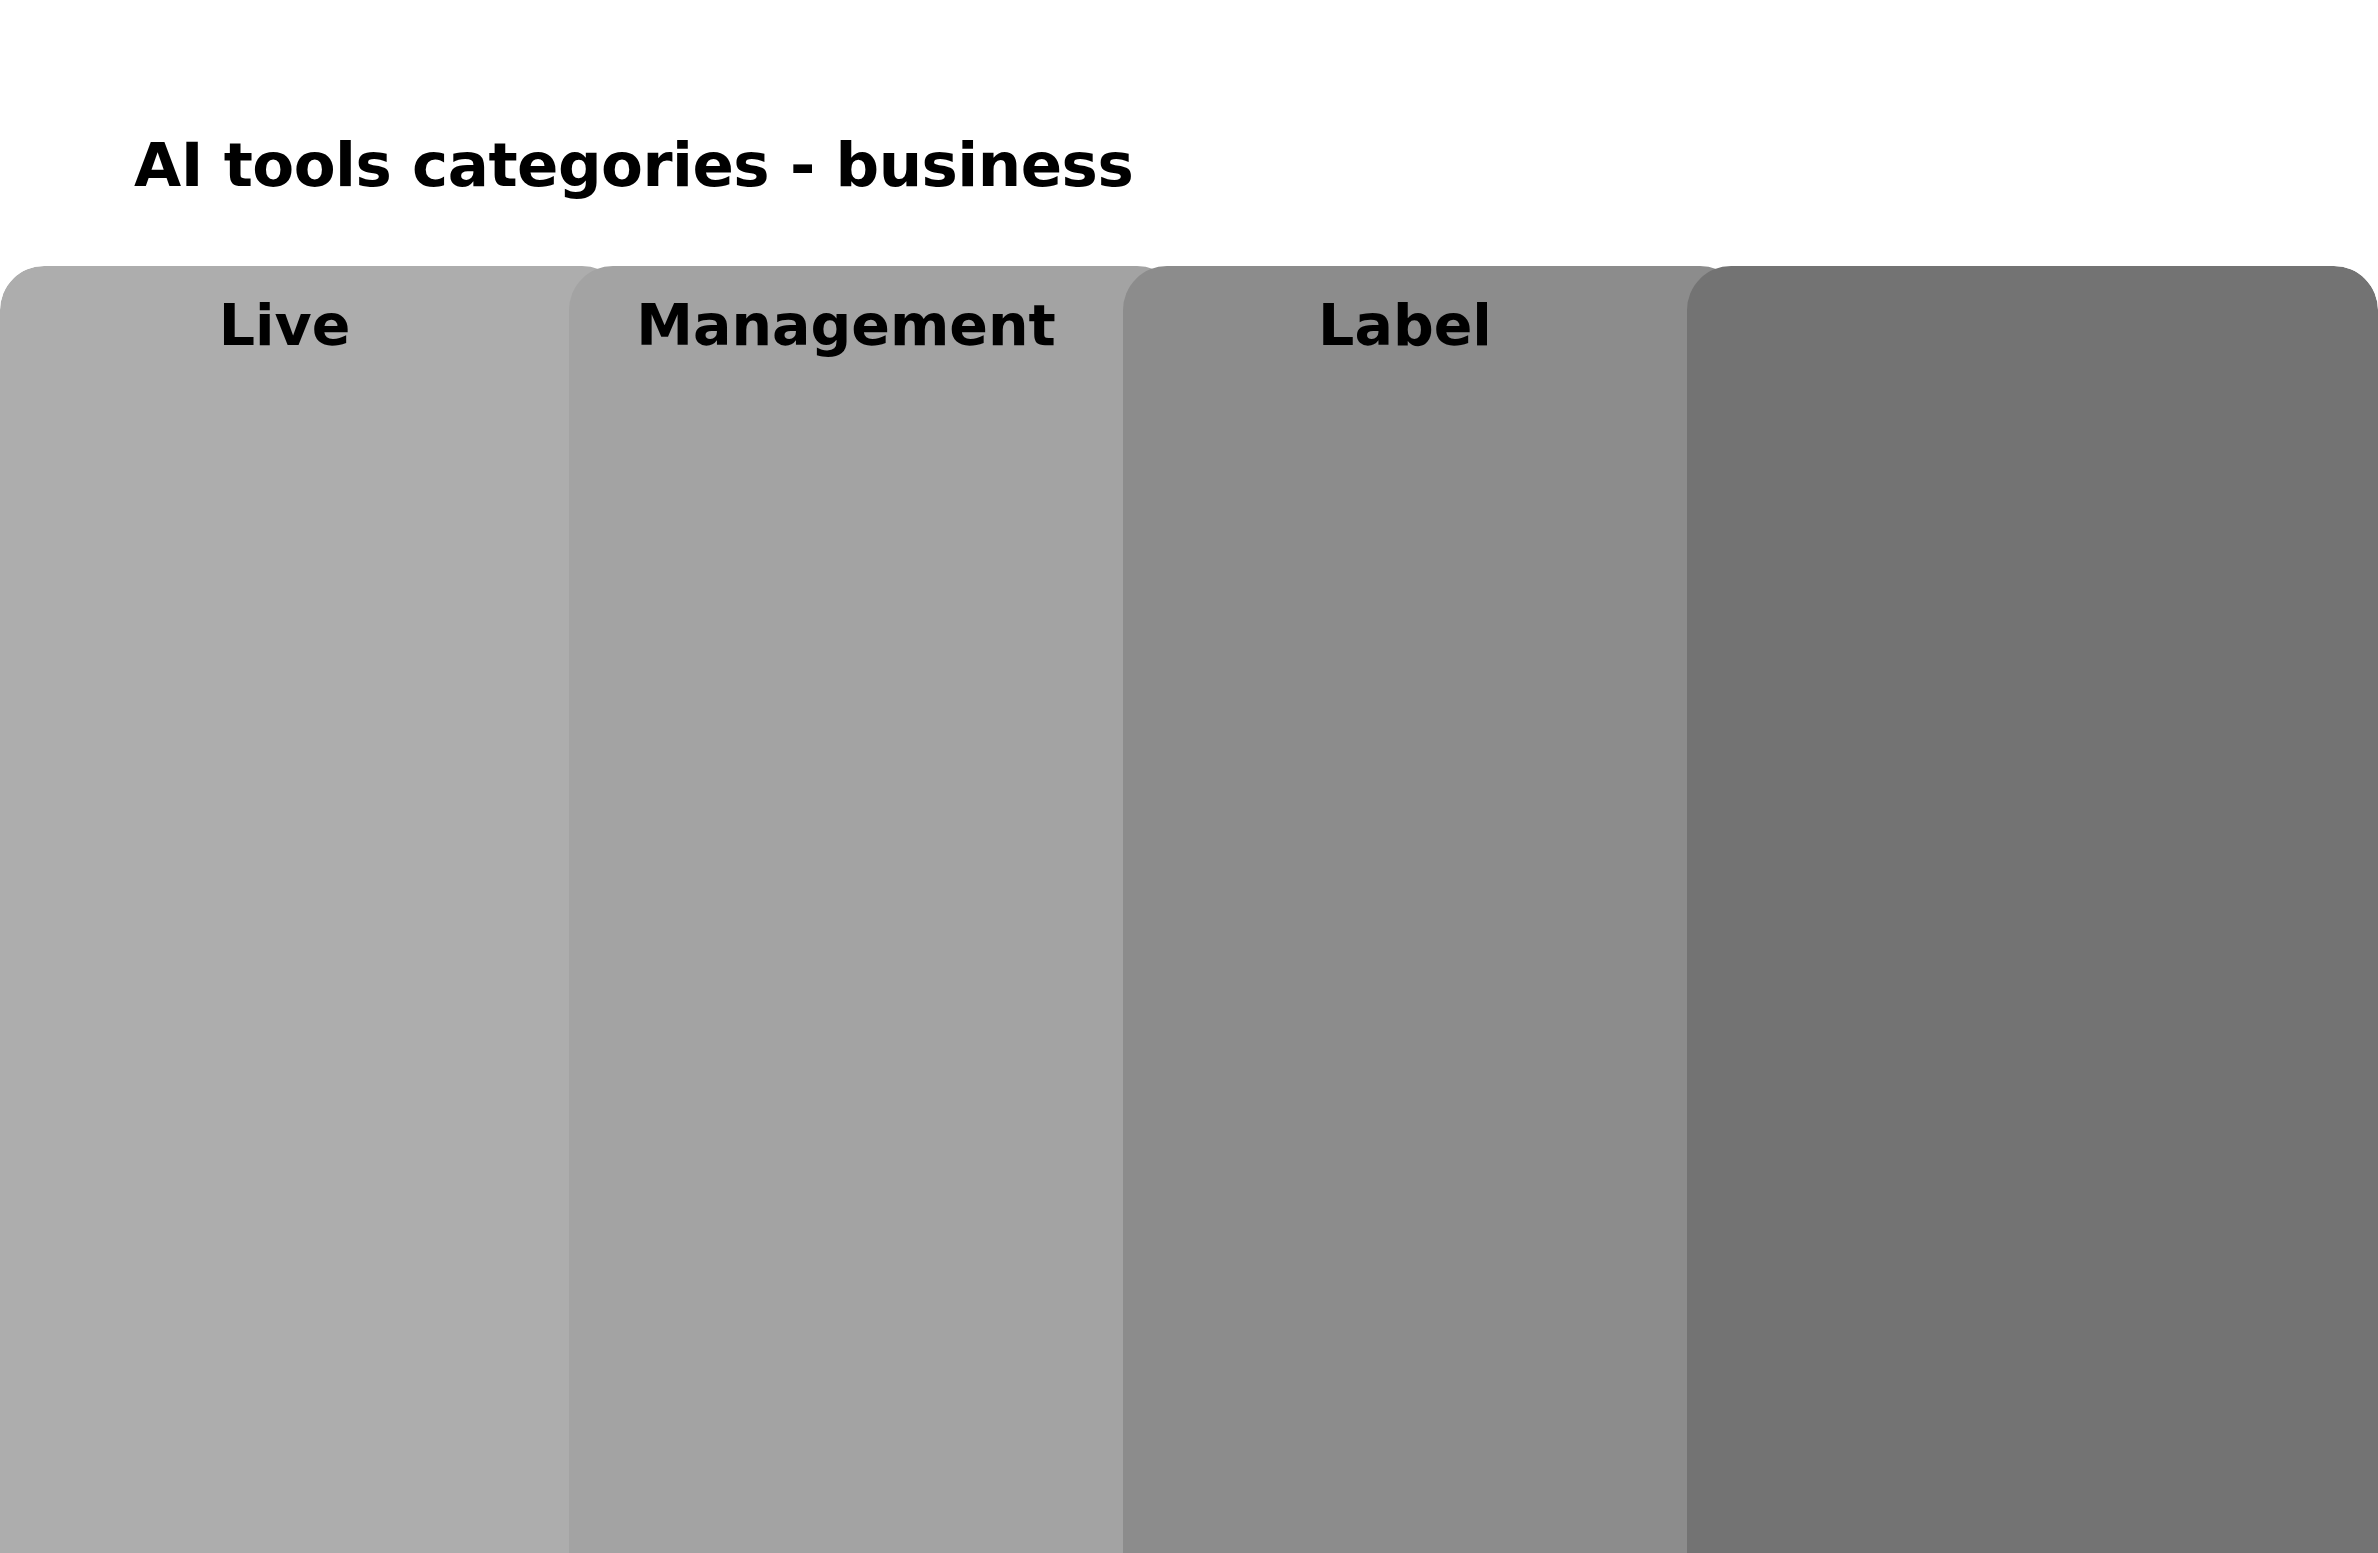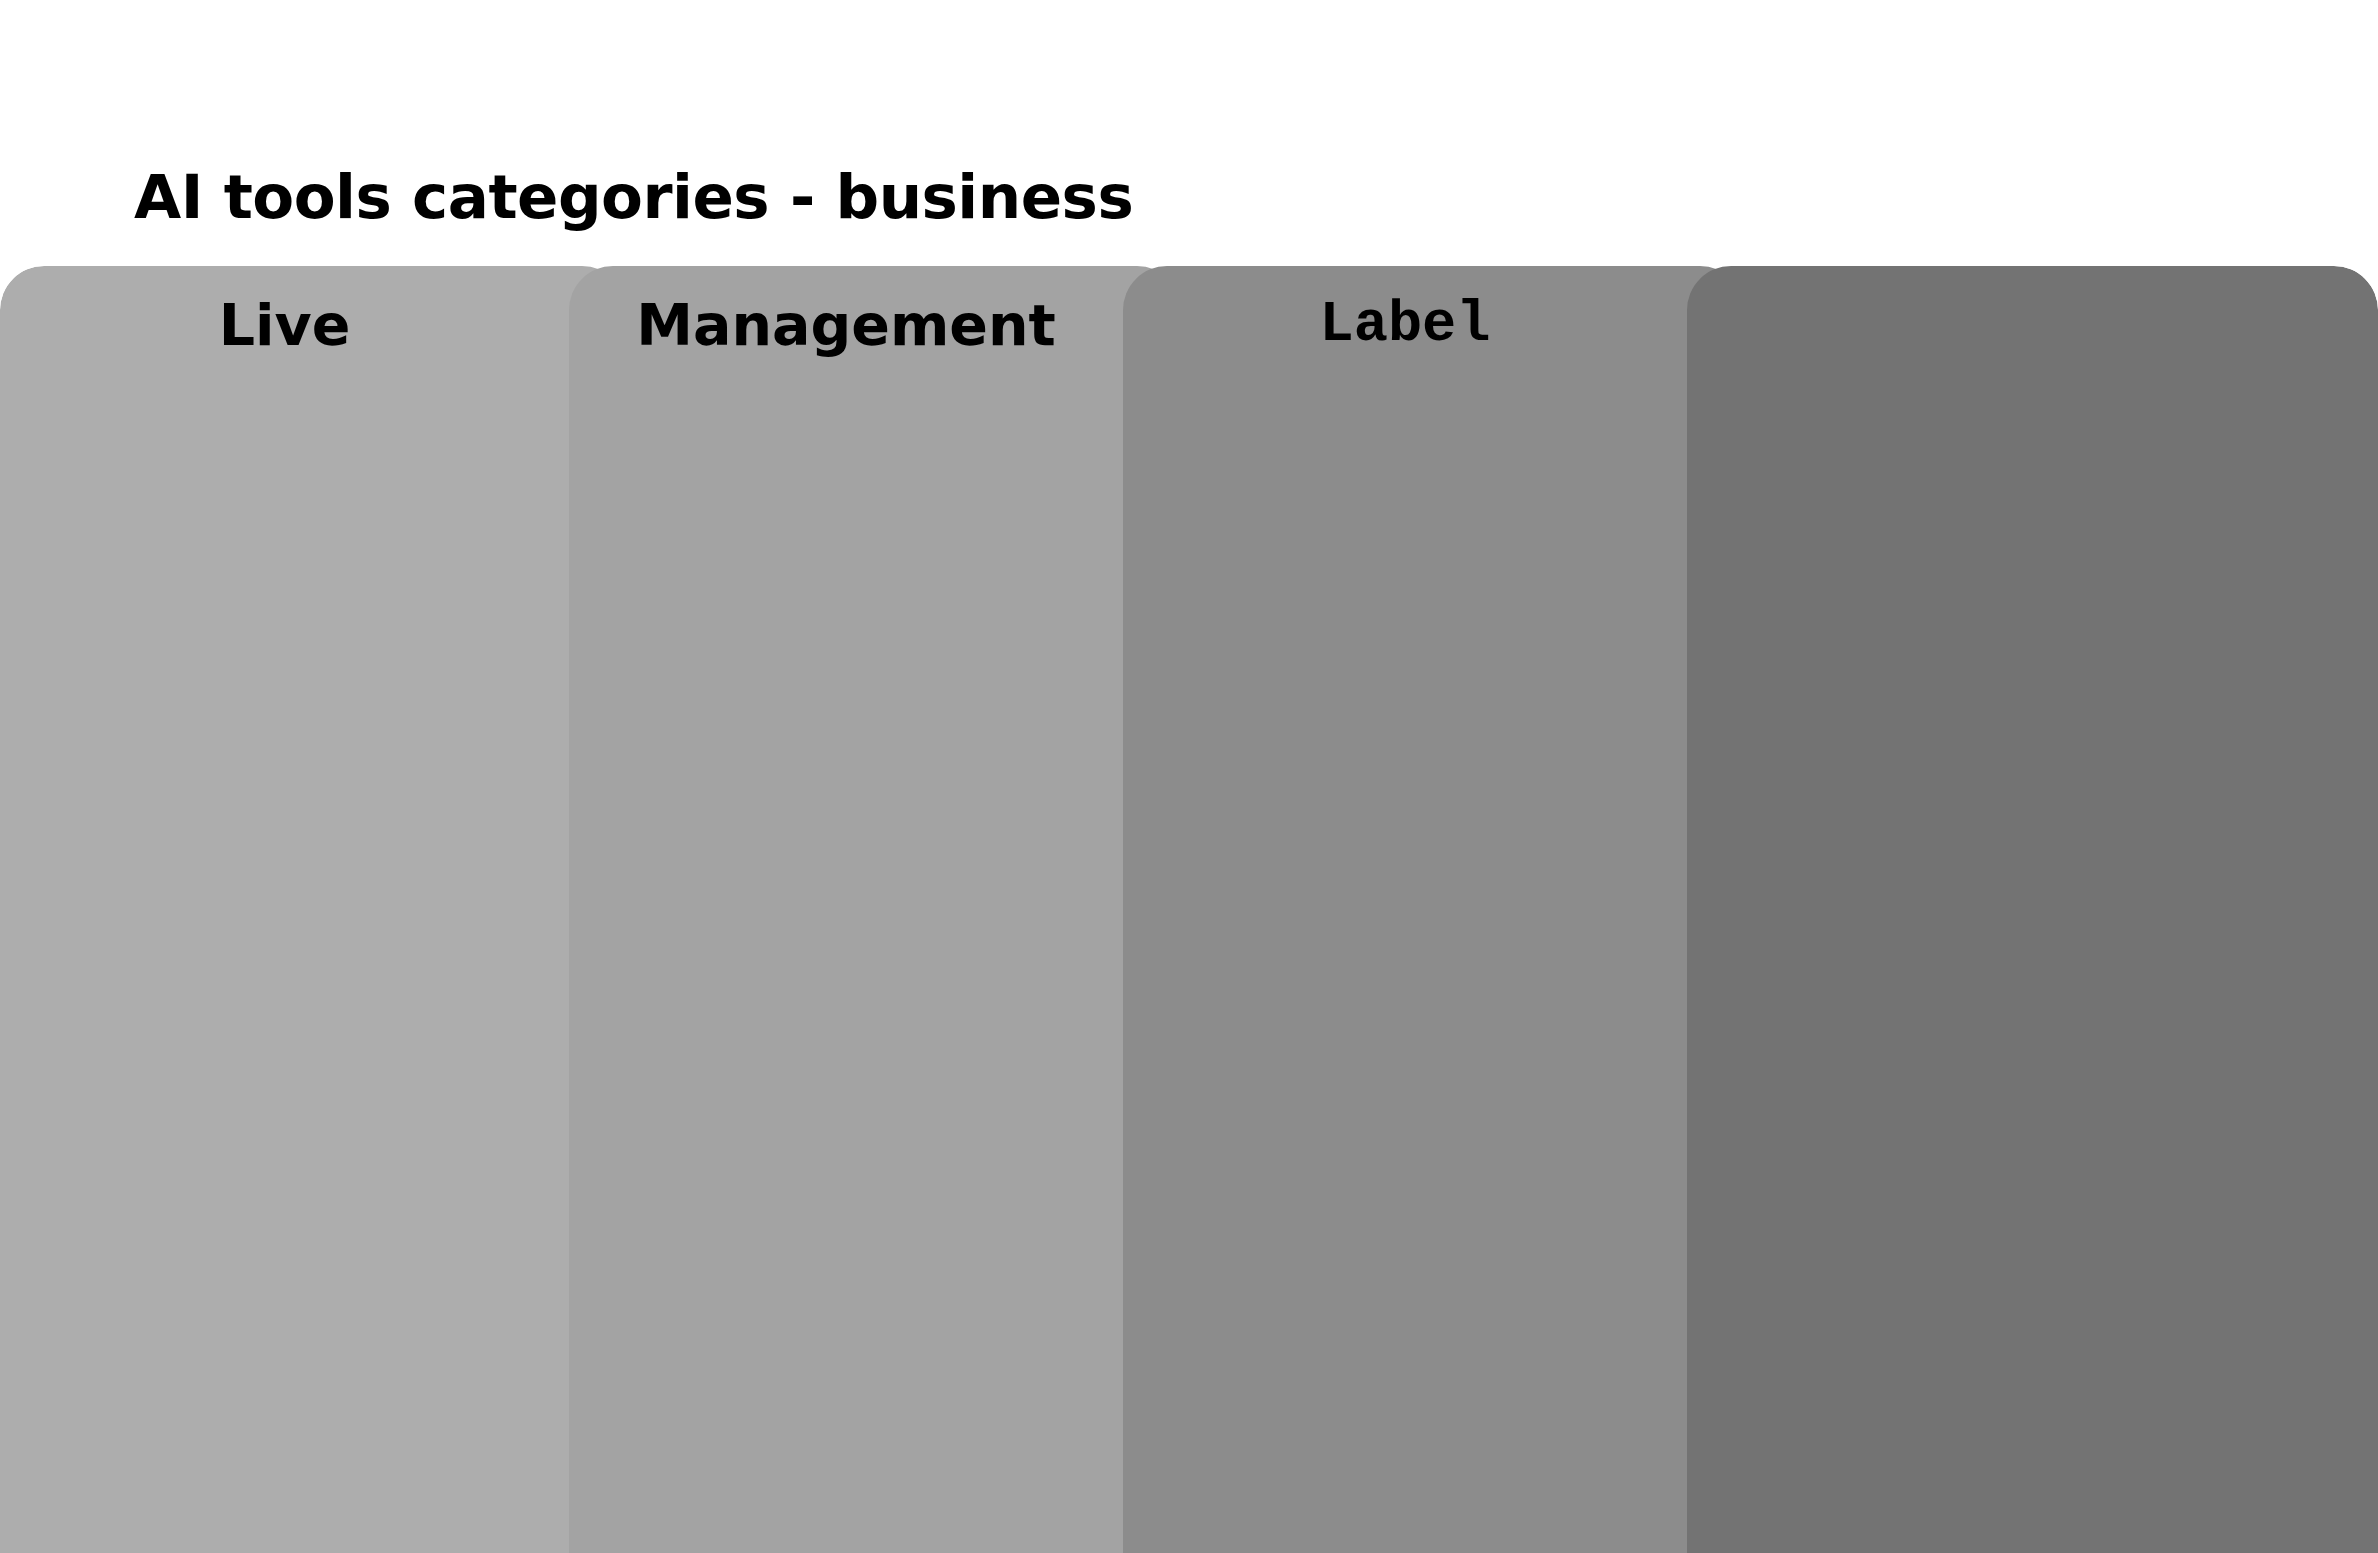--- a/index.html
+++ b/index.html
@@ -20,21 +20,20 @@
     position: absolute;
     left: 134px;
     top: 134px;
     font-family: "DejaVu Sans", sans-serif;
     font-weight: bold;
     font-size: 61px;
     letter-spacing: -0.5px;
     color: #000000;
     white-space: nowrap;
     line-height: 1;
-    margin-top: 32px;
   }
 
   
   #panel {
     position: absolute;
     left: 0px;
     top: 266px;
     width: 2378px;
     height: 1288px;
     border-radius: 44px 44px 0 0;
@@ -97,21 +96,21 @@
 <div id="chart-title">AI tools categories - business</div>
 
 <div id="panel">
 
 <div class="column-band" style="left: 0px; width: 626px; background: rgb(173, 173, 173); z-index: 1;"></div>
     <div class="column-band" style="left: 569px; width: 612px; background: rgb(163, 163, 163); z-index: 2;"></div>
     <div class="column-band" style="left: 1123px; width: 621px; background: rgb(140, 140, 140); z-index: 3;"></div>
     <div class="column-band" style="left: 1687px; width: 691px; background: rgb(115, 115, 115); z-index: 4;"></div>
     <div class="column-header" style="left: 0px; width: 569px; z-index: 50;">Live</div>
     <div class="column-header" style="left: 569px; width: 554px; z-index: 50;">Management</div>
-    <div class="column-header" style="left: 1123px; width: 564px; z-index: 50; font-family: Liberation Mono, monospace;">Label</div>
+    <div class="column-header" style="left: 1123px; width: 564px; z-index: 50;">Label</div>
   </div>
 
 <div id="pill-layer">
 
 <div class="pill" style="left: 287px; top: 29px; width: 1682px; height: 153px;">
       <span class="pill-label">automation</span>
     </div>
     <div class="pill" style="left: 287px; top: 182px; width: 1744px; height: 153px;">
       <span class="pill-label">data analysis</span>
     </div>

